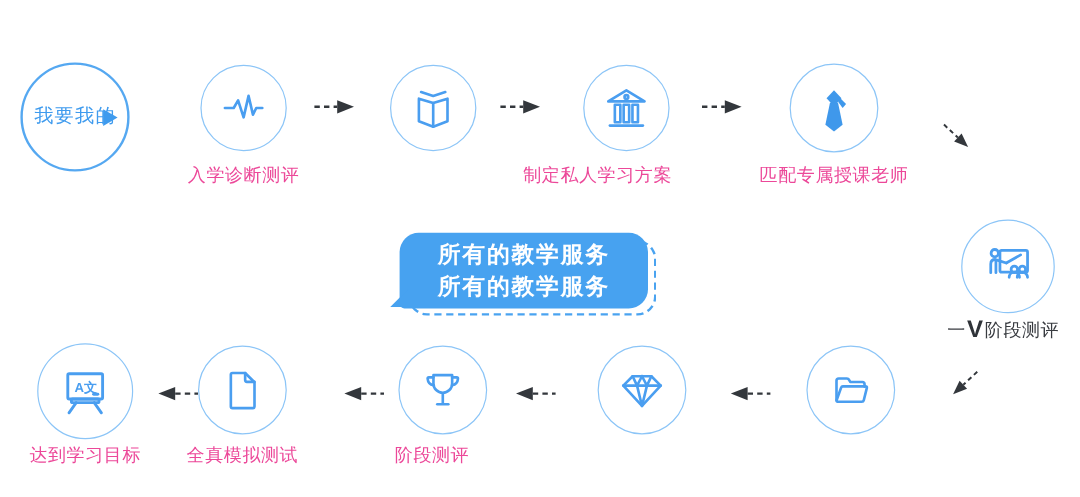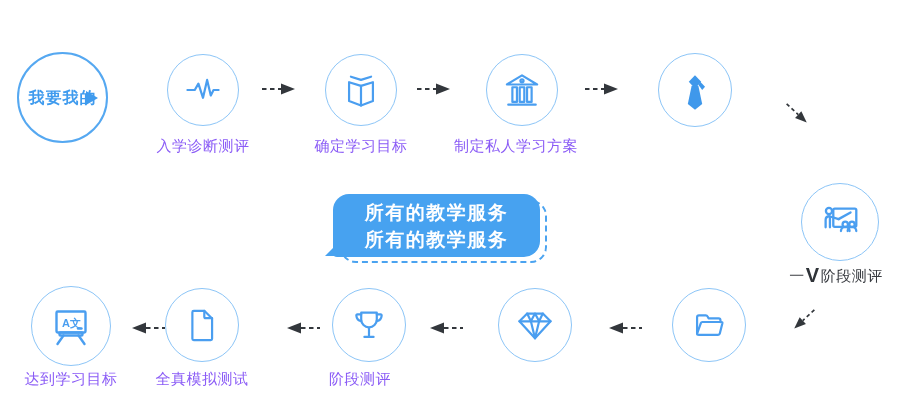--- a/index.html
+++ b/index.html
@@ -9,30 +9,30 @@
   }
   .circle{
     position:absolute;box-sizing:border-box;background:#ffffff;
     border:1.5px solid #8cc5f7;border-radius:50%;
     display:flex;align-items:center;justify-content:center;
   }
   .circle.start{
     border:2px solid #55a8f1;flex-direction:column;
   }
   .start-text{
-    color:#3f9bee;font-weight:bold;font-size:16px;line-height:22px;text-align:center;letter-spacing:1px;
+    color:#3f9bee;font-weight:normal;font-size:16px;line-height:22px;text-align:center;letter-spacing:1px;
   }
   .play-tri{
     position:absolute;right:8px;top:50%;transform:translateY(-50%);
     width:0;height:0;border-top:7px solid transparent;border-bottom:7px solid transparent;
     border-left:12px solid #3f9bee;
   }
   .step-label{
     position:absolute;width:200px;text-align:center;
-    font-size:15px;color:#8b5cf6;letter-spacing:0.5px;white-space:nowrap;
+    font-size:15px;color:#ec4899;letter-spacing:0.5px;white-space:nowrap;
   }
   .arrow{position:absolute;line-height:0;}
   .arrow.diag-dr{transform:rotate(43deg);}
   .arrow.diag-dl{transform:rotate(137deg);}
   
   .bubble-dashed{
     position:absolute;left:340px;top:200px;width:207px;height:63px;box-sizing:border-box;
     border:2px dashed #4aa3f0;border-radius:16px;background:transparent;
   }
   .bubble{
@@ -79,55 +79,55 @@
     </svg>
   </div>
 
   <div class="circle" style="left:325px;top:54px;width:72px;height:72px">
     <svg class="icon" width="44" height="44" viewBox="0 0 48 48">
       <path class="st" d="M11,15.5 L24,19.5 L37,15.5 V36 L24,41 L11,36 Z"></path>
       <line class="st" x1="24" y1="19.5" x2="24" y2="41"></line>
       <path class="st" d="M13,9.5 L24,13 L35,9.5"></path>
     </svg>
   </div>
-  <div class="step-label" style="left:261px;top:137px">确定学习目标</div>
 
   <div class="arrow" style="left:416px;top:83px">
     <svg width="36" height="12" viewBox="0 0 36 12">
       <line x1="1" y1="6" x2="20" y2="6" stroke="#33373c" stroke-width="2" stroke-dasharray="4.5 3.5"></line>
       <polygon points="20,0.5 34,6 20,11.5" fill="#33373c"></polygon>
     </svg>
   </div>
 
   <div class="circle" style="left:486px;top:54px;width:72px;height:72px">
     <svg class="icon" width="44" height="44" viewBox="0 0 48 48">
       <path class="st" d="M7.5,18 L24,8 L40.5,18 Z"></path>
       <circle class="st" cx="24" cy="14" r="1.7"></circle>
       <rect class="st" x="13.5" y="21" width="5" height="16"></rect>
       <rect class="st" x="21.5" y="21" width="5" height="16"></rect>
       <rect class="st" x="29.5" y="21" width="5" height="16"></rect>
       <line class="st" x1="9" y1="40" x2="39" y2="40"></line>
     </svg>
   </div>
-  <div class="step-label" style="left:416px;top:137px">制定私人学习方案</div>
+  <div class="step-label" style="left:398px;top:137px">制定私人学习方案</div>
 
   <div class="arrow" style="left:584px;top:83px">
     <svg width="36" height="12" viewBox="0 0 36 12">
       <line x1="1" y1="6" x2="20" y2="6" stroke="#33373c" stroke-width="2" stroke-dasharray="4.5 3.5"></line>
       <polygon points="20,0.5 34,6 20,11.5" fill="#33373c"></polygon>
     </svg>
   </div>
 
   <div class="circle" style="left:658px;top:53px;width:74px;height:74px">
     <svg class="icon" width="46" height="46" viewBox="0 0 48 48">
       <polygon class="fl" points="24,8.5 30.5,15.5 24,22.5 17.5,15.5"></polygon>
       <polygon class="fl" points="20.5,19.5 27.5,19.5 31.5,38.5 24,44.5 16.5,38.5"></polygon>
       <polygon class="fl" points="29.5,15.5 34.5,20.5 31.5,24 27.5,18.5"></polygon>
     </svg>
   </div>
+  <div class="step-label" style="left:595px;top:137px">匹配专属授课老师</div>
 
   <div class="arrow diag-dr" style="left:782px;top:108px">
     <svg width="30" height="11" viewBox="0 0 36 12">
       <line x1="1" y1="6" x2="20" y2="6" stroke="#33373c" stroke-width="2" stroke-dasharray="4.5 3.5"></line>
       <polygon points="20,0.5 34,6 20,11.5" fill="#33373c"></polygon>
     </svg>
   </div>
 
   <div class="circle" style="left:801px;top:183px;width:78px;height:78px">
     <svg class="icon" width="46" height="46" viewBox="0 0 48 48">

